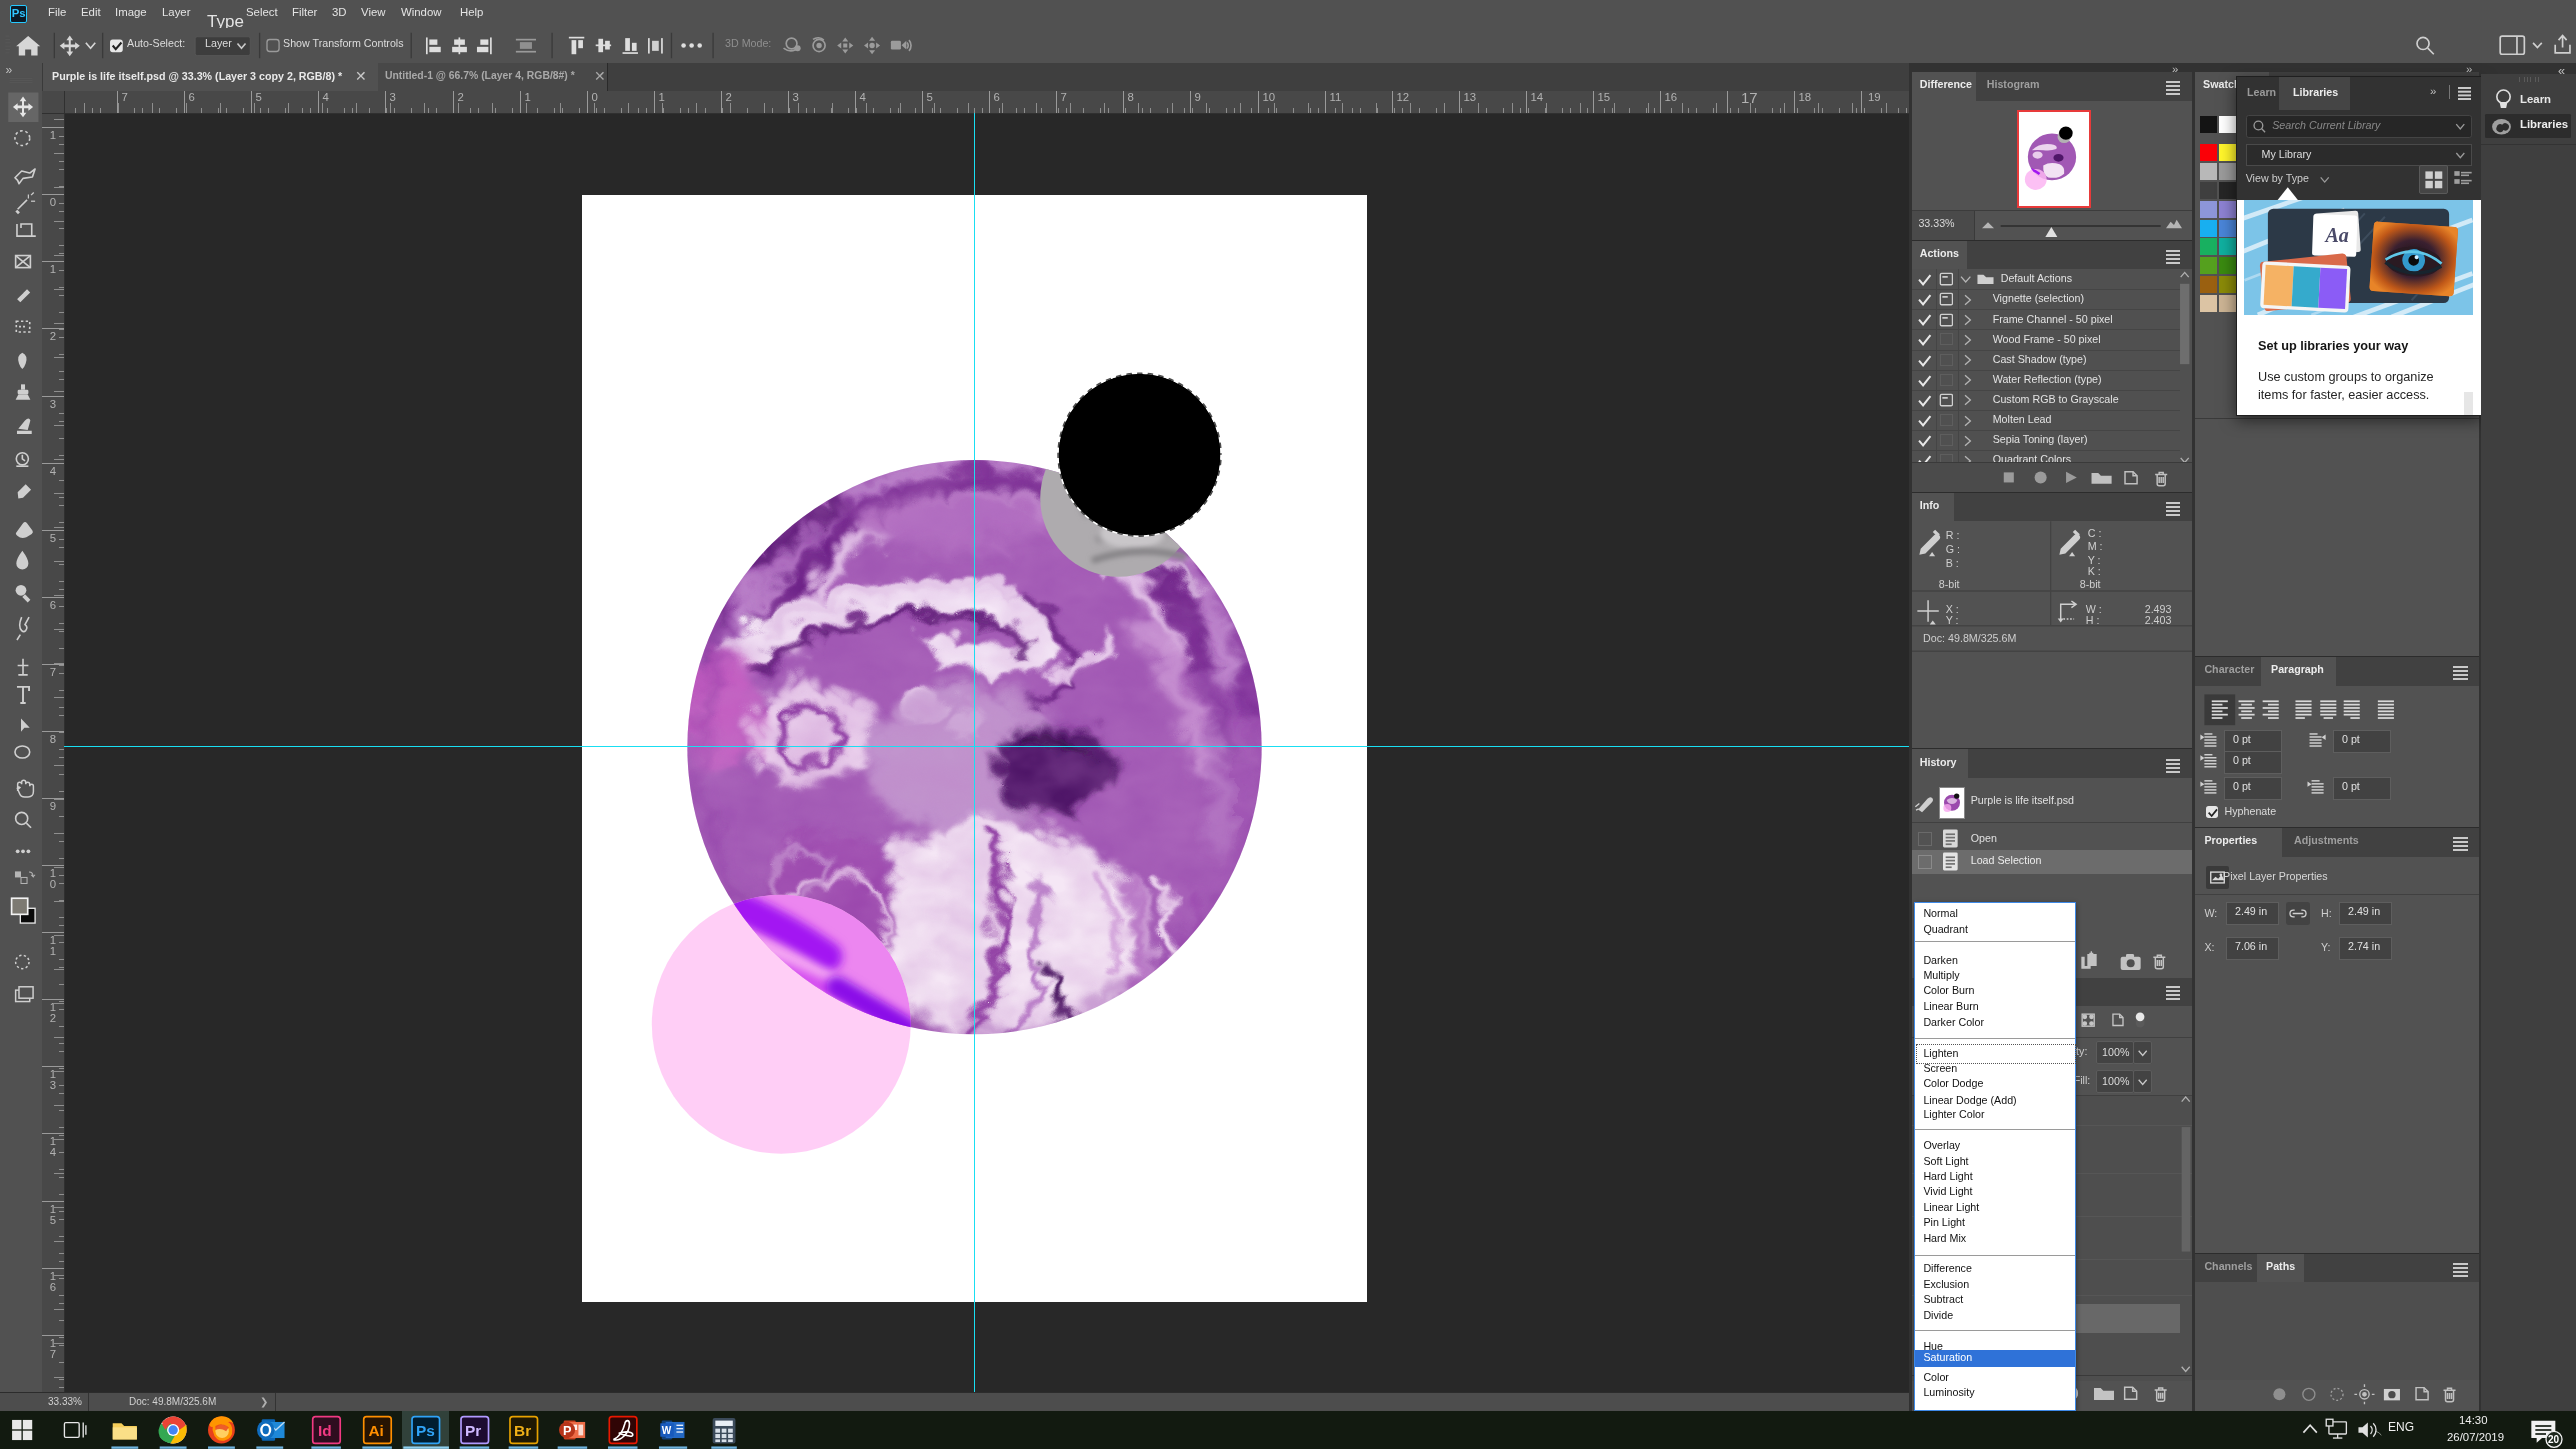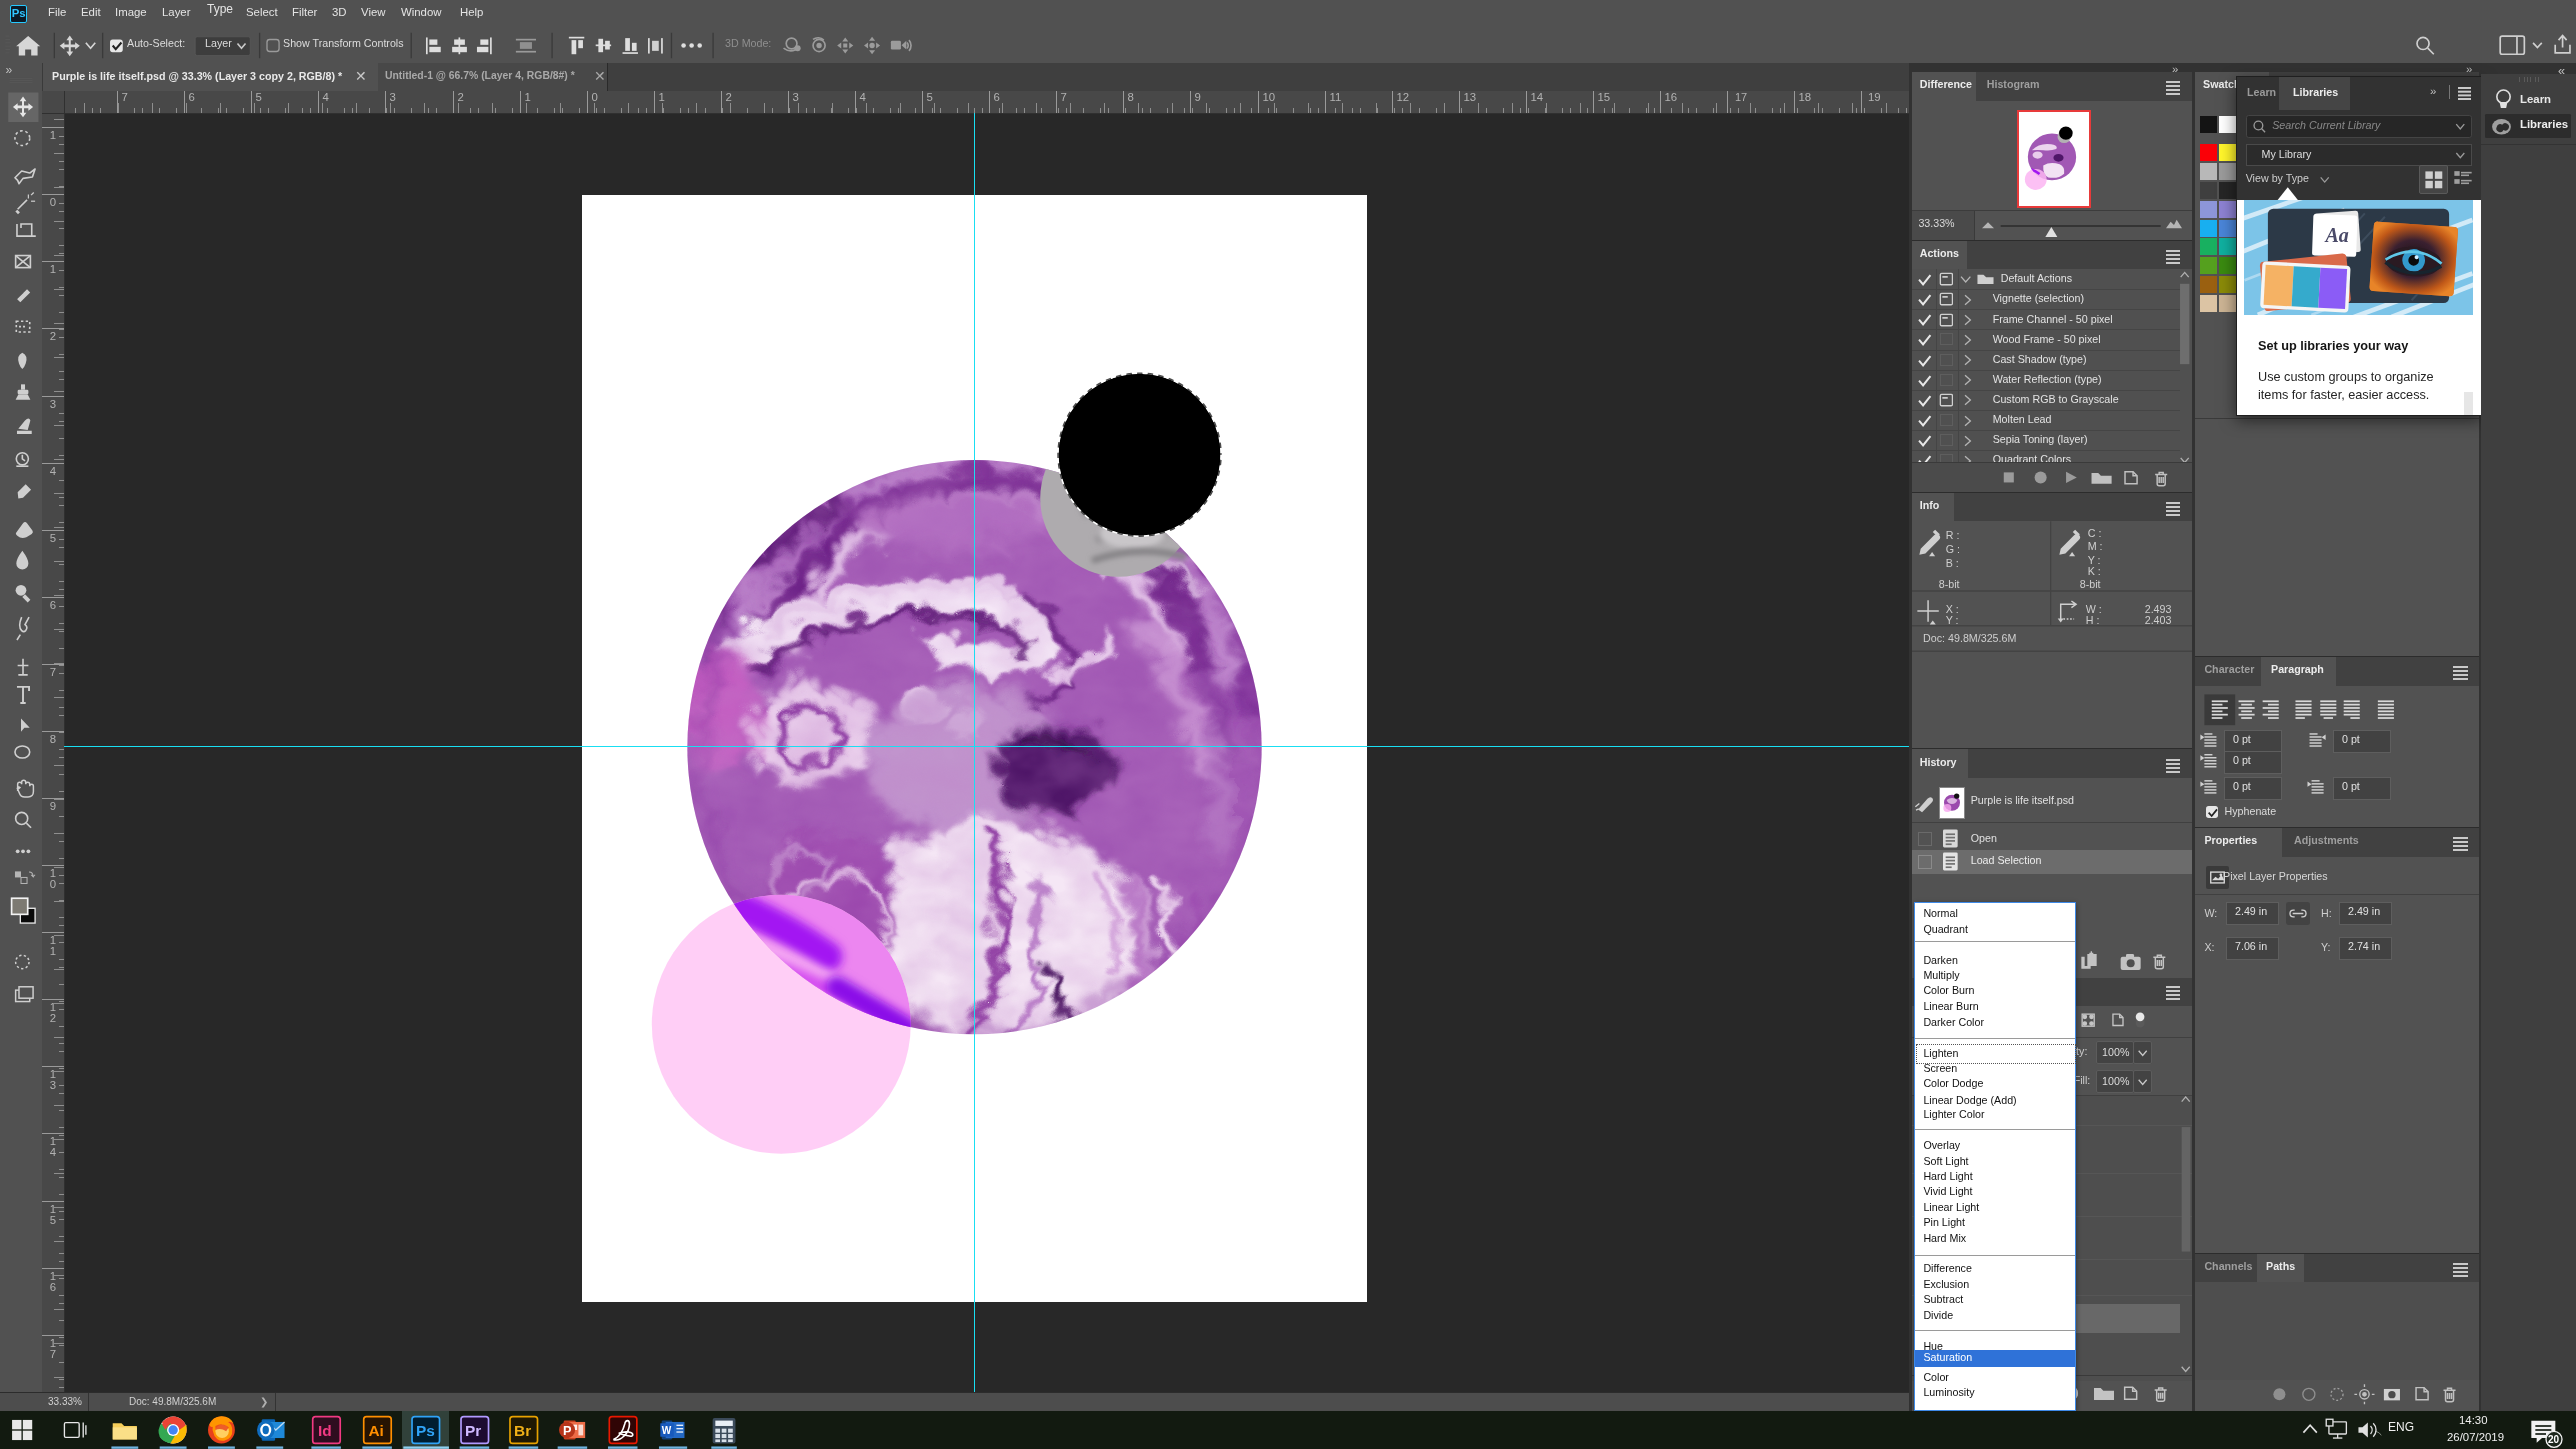--- a/index.html
+++ b/index.html
@@ -9,21 +9,21 @@
 </style>
 </head>
 <body>
 
 <div class="abs" id="menubar" style="left:0;top:0;width:2576px;height:27.5px;background:#515151;border-bottom:0.7px solid #3a3a3a;">
   <div class="abs" style="left:10px;top:5.4px;width:15.4px;height:15.4px;background:#0d1a26;border:1.3px solid #26c9ff;border-radius:2px;color:#31c5ff;font-size:11.4px;font-weight:bold;text-align:center;line-height:15.4px;">Ps</div>
   <div class="txt" style="left:48px;top:6px;font-size:11.4px;color:#e4e4e4;">File</div>
   <div class="txt" style="left:81px;top:6px;font-size:11.4px;color:#e4e4e4;">Edit</div>
   <div class="txt" style="left:115px;top:6px;font-size:11.4px;color:#e4e4e4;">Image</div>
   <div class="txt" style="left:162px;top:6px;font-size:11.4px;color:#e4e4e4;">Layer</div>
-  <div class="txt" style="left:207px;top:2px;font-size:12px;color:#e4e4e4;">Type</div>
+  <div class="txt" style="left:207px;top:12px;font-size:17px;color:#e4e4e4;">Type</div>
   <div class="txt" style="left:246px;top:6px;font-size:11.4px;color:#e4e4e4;">Select</div>
   <div class="txt" style="left:292px;top:6px;font-size:11.4px;color:#e4e4e4;">Filter</div>
   <div class="txt" style="left:332px;top:6px;font-size:11.4px;color:#e4e4e4;">3D</div>
   <div class="txt" style="left:361px;top:6px;font-size:11.4px;color:#e4e4e4;">View</div>
   <div class="txt" style="left:401px;top:6px;font-size:11.4px;color:#e4e4e4;">Window</div>
   <div class="txt" style="left:460px;top:6px;font-size:11.4px;color:#e4e4e4;">Help</div>
 </div>
 
 <div class="abs" id="optionsbar" style="left:0;top:28px;width:2576px;height:35px;background:#515151;border-bottom:0.7px solid #343434;">
   <svg class="abs" style="left:0;top:0;" width="2576" height="35" viewBox="0 0 3840 52">
@@ -275,21 +275,21 @@
     <div class="abs" style="left:1014px;top:0;height:22px;border-left:0.7px solid #9a9a9a;padding-left:3.4px;font-size:11.4px;color:#b2b2b2;line-height:13.4px;">7</div>
     <div class="abs" style="left:1081px;top:0;height:22px;border-left:0.7px solid #9a9a9a;padding-left:3.4px;font-size:11.4px;color:#b2b2b2;line-height:13.4px;">8</div>
     <div class="abs" style="left:1148px;top:0;height:22px;border-left:0.7px solid #9a9a9a;padding-left:3.4px;font-size:11.4px;color:#b2b2b2;line-height:13.4px;">9</div>
     <div class="abs" style="left:1216px;top:0;height:22px;border-left:0.7px solid #9a9a9a;padding-left:3.4px;font-size:11.4px;color:#b2b2b2;line-height:13.4px;">10</div>
     <div class="abs" style="left:1283px;top:0;height:22px;border-left:0.7px solid #9a9a9a;padding-left:3.4px;font-size:11.4px;color:#b2b2b2;line-height:13.4px;">11</div>
     <div class="abs" style="left:1350px;top:0;height:22px;border-left:0.7px solid #9a9a9a;padding-left:3.4px;font-size:11.4px;color:#b2b2b2;line-height:13.4px;">12</div>
     <div class="abs" style="left:1417px;top:0;height:22px;border-left:0.7px solid #9a9a9a;padding-left:3.4px;font-size:11.4px;color:#b2b2b2;line-height:13.4px;">13</div>
     <div class="abs" style="left:1484px;top:0;height:22px;border-left:0.7px solid #9a9a9a;padding-left:3.4px;font-size:11.4px;color:#b2b2b2;line-height:13.4px;">14</div>
     <div class="abs" style="left:1551px;top:0;height:22px;border-left:0.7px solid #9a9a9a;padding-left:3.4px;font-size:11.4px;color:#b2b2b2;line-height:13.4px;">15</div>
     <div class="abs" style="left:1618px;top:0;height:22px;border-left:0.7px solid #9a9a9a;padding-left:3.4px;font-size:11.4px;color:#b2b2b2;line-height:13.4px;">16</div>
-    <div class="abs" style="left:1685px;top:0;height:22px;border-left:0.7px solid #9a9a9a;padding-left:7px;font-size:11px;color:#b2b2b2;line-height:13.4px;">17</div>
+    <div class="abs" style="left:1685px;top:0;height:22px;border-left:0.7px solid #9a9a9a;padding-left:13px;font-size:15px;color:#b2b2b2;line-height:13.4px;">17</div>
     <div class="abs" style="left:1752px;top:0;height:22px;border-left:0.7px solid #9a9a9a;padding-left:3.4px;font-size:11.4px;color:#b2b2b2;line-height:13.4px;">18</div>
     <div class="abs" style="left:1819px;top:0;height:22px;border-left:0.7px solid #9a9a9a;padding-left:6px;font-size:11.4px;color:#b2b2b2;line-height:13.4px;">19</div>
     <div class="abs" style="left:0;top:36px;width:22px;border-top:0.7px solid #9a9a9a;padding-top:2px;font-size:11.4px;color:#b2b2b2;text-align:center;line-height:11.4px;">1</div>
     <div class="abs" style="left:0;top:103px;width:22px;border-top:0.7px solid #9a9a9a;padding-top:2px;font-size:11.4px;color:#b2b2b2;text-align:center;line-height:11.4px;">0</div>
     <div class="abs" style="left:0;top:170px;width:22px;border-top:0.7px solid #9a9a9a;padding-top:2px;font-size:11.4px;color:#b2b2b2;text-align:center;line-height:11.4px;">1</div>
     <div class="abs" style="left:0;top:237px;width:22px;border-top:0.7px solid #9a9a9a;padding-top:2px;font-size:11.4px;color:#b2b2b2;text-align:center;line-height:11.4px;">2</div>
     <div class="abs" style="left:0;top:305px;width:22px;border-top:0.7px solid #9a9a9a;padding-top:2px;font-size:11.4px;color:#b2b2b2;text-align:center;line-height:11.4px;">3</div>
     <div class="abs" style="left:0;top:372px;width:22px;border-top:0.7px solid #9a9a9a;padding-top:2px;font-size:11.4px;color:#b2b2b2;text-align:center;line-height:11.4px;">4</div>
     <div class="abs" style="left:0;top:439px;width:22px;border-top:0.7px solid #9a9a9a;padding-top:2px;font-size:11.4px;color:#b2b2b2;text-align:center;line-height:11.4px;">5</div>
     <div class="abs" style="left:0;top:506px;width:22px;border-top:0.7px solid #9a9a9a;padding-top:2px;font-size:11.4px;color:#b2b2b2;text-align:center;line-height:11.4px;">6</div>

